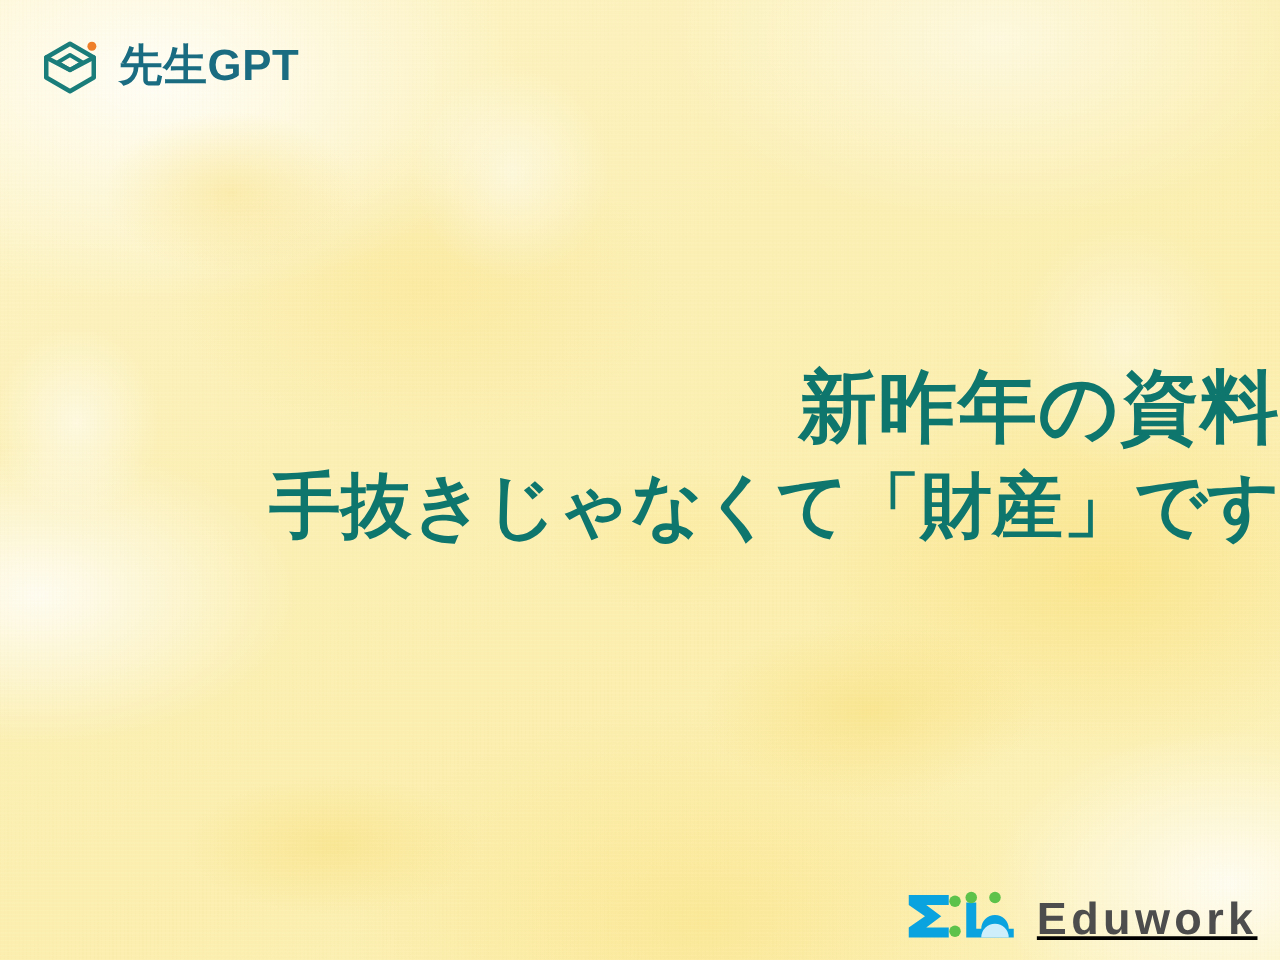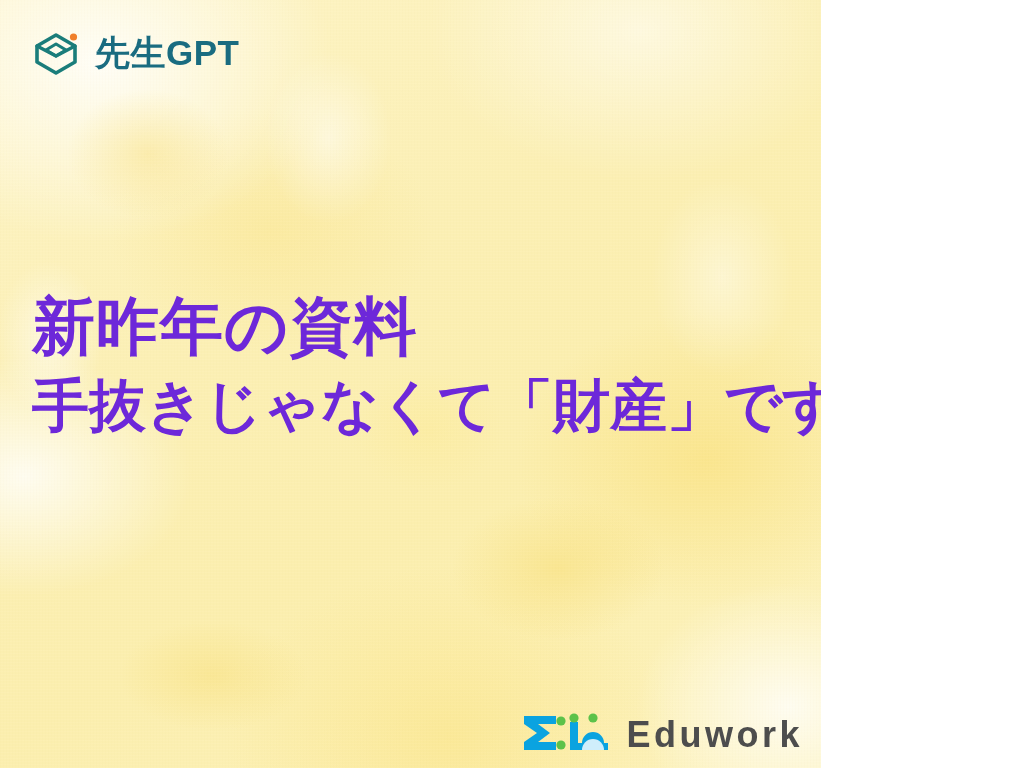--- a/index.html
+++ b/index.html
@@ -7,21 +7,21 @@
     margin: 0;
     padding: 0;
     background: #ffffff;
   }
   body {
     font-family: "Liberation Sans", "DejaVu Sans", sans-serif;
   }
 
   .slide {
     position: relative;
-    width: 821px;
+    width: 1024px;
     height: 768px;
     overflow: hidden;
     background-color: #fbf0b8;
   }
 
   
   .bg-base {
     position: absolute;
     inset: 0;
     background:
@@ -79,41 +79,42 @@
     line-height: 1;
     white-space: nowrap;
   }
 
   
   .headline {
     position: absolute;
     left: 0;
     right: 0;
     top: 286px;
-    text-align: left;
-    color: #6d28d9;
+    text-align: right;
+    color: #0f766e;
     font-weight: 700;
     line-height: 1.30;
     white-space: nowrap;
     margin-left: 32px;
   }
   .headline-line {
     display: block;
   }
   .headline-line.l1 { font-size: 63px; letter-spacing: 1px; }
   .headline-line.l2 { font-size: 57px; letter-spacing: 0px; }
 
   
   .footer-brand {
     position: absolute;
     right: 18px;
     bottom: 10px;
     display: flex;
     align-items: center;
     gap: 14px;
+    text-decoration: underline;
   }
   .footer-icon {
     width: 92px;
     height: 46px;
     display: block;
     flex: 0 0 auto;
   }
   .footer-name {
     color: #4d4d4d;
     font-size: 36px;

